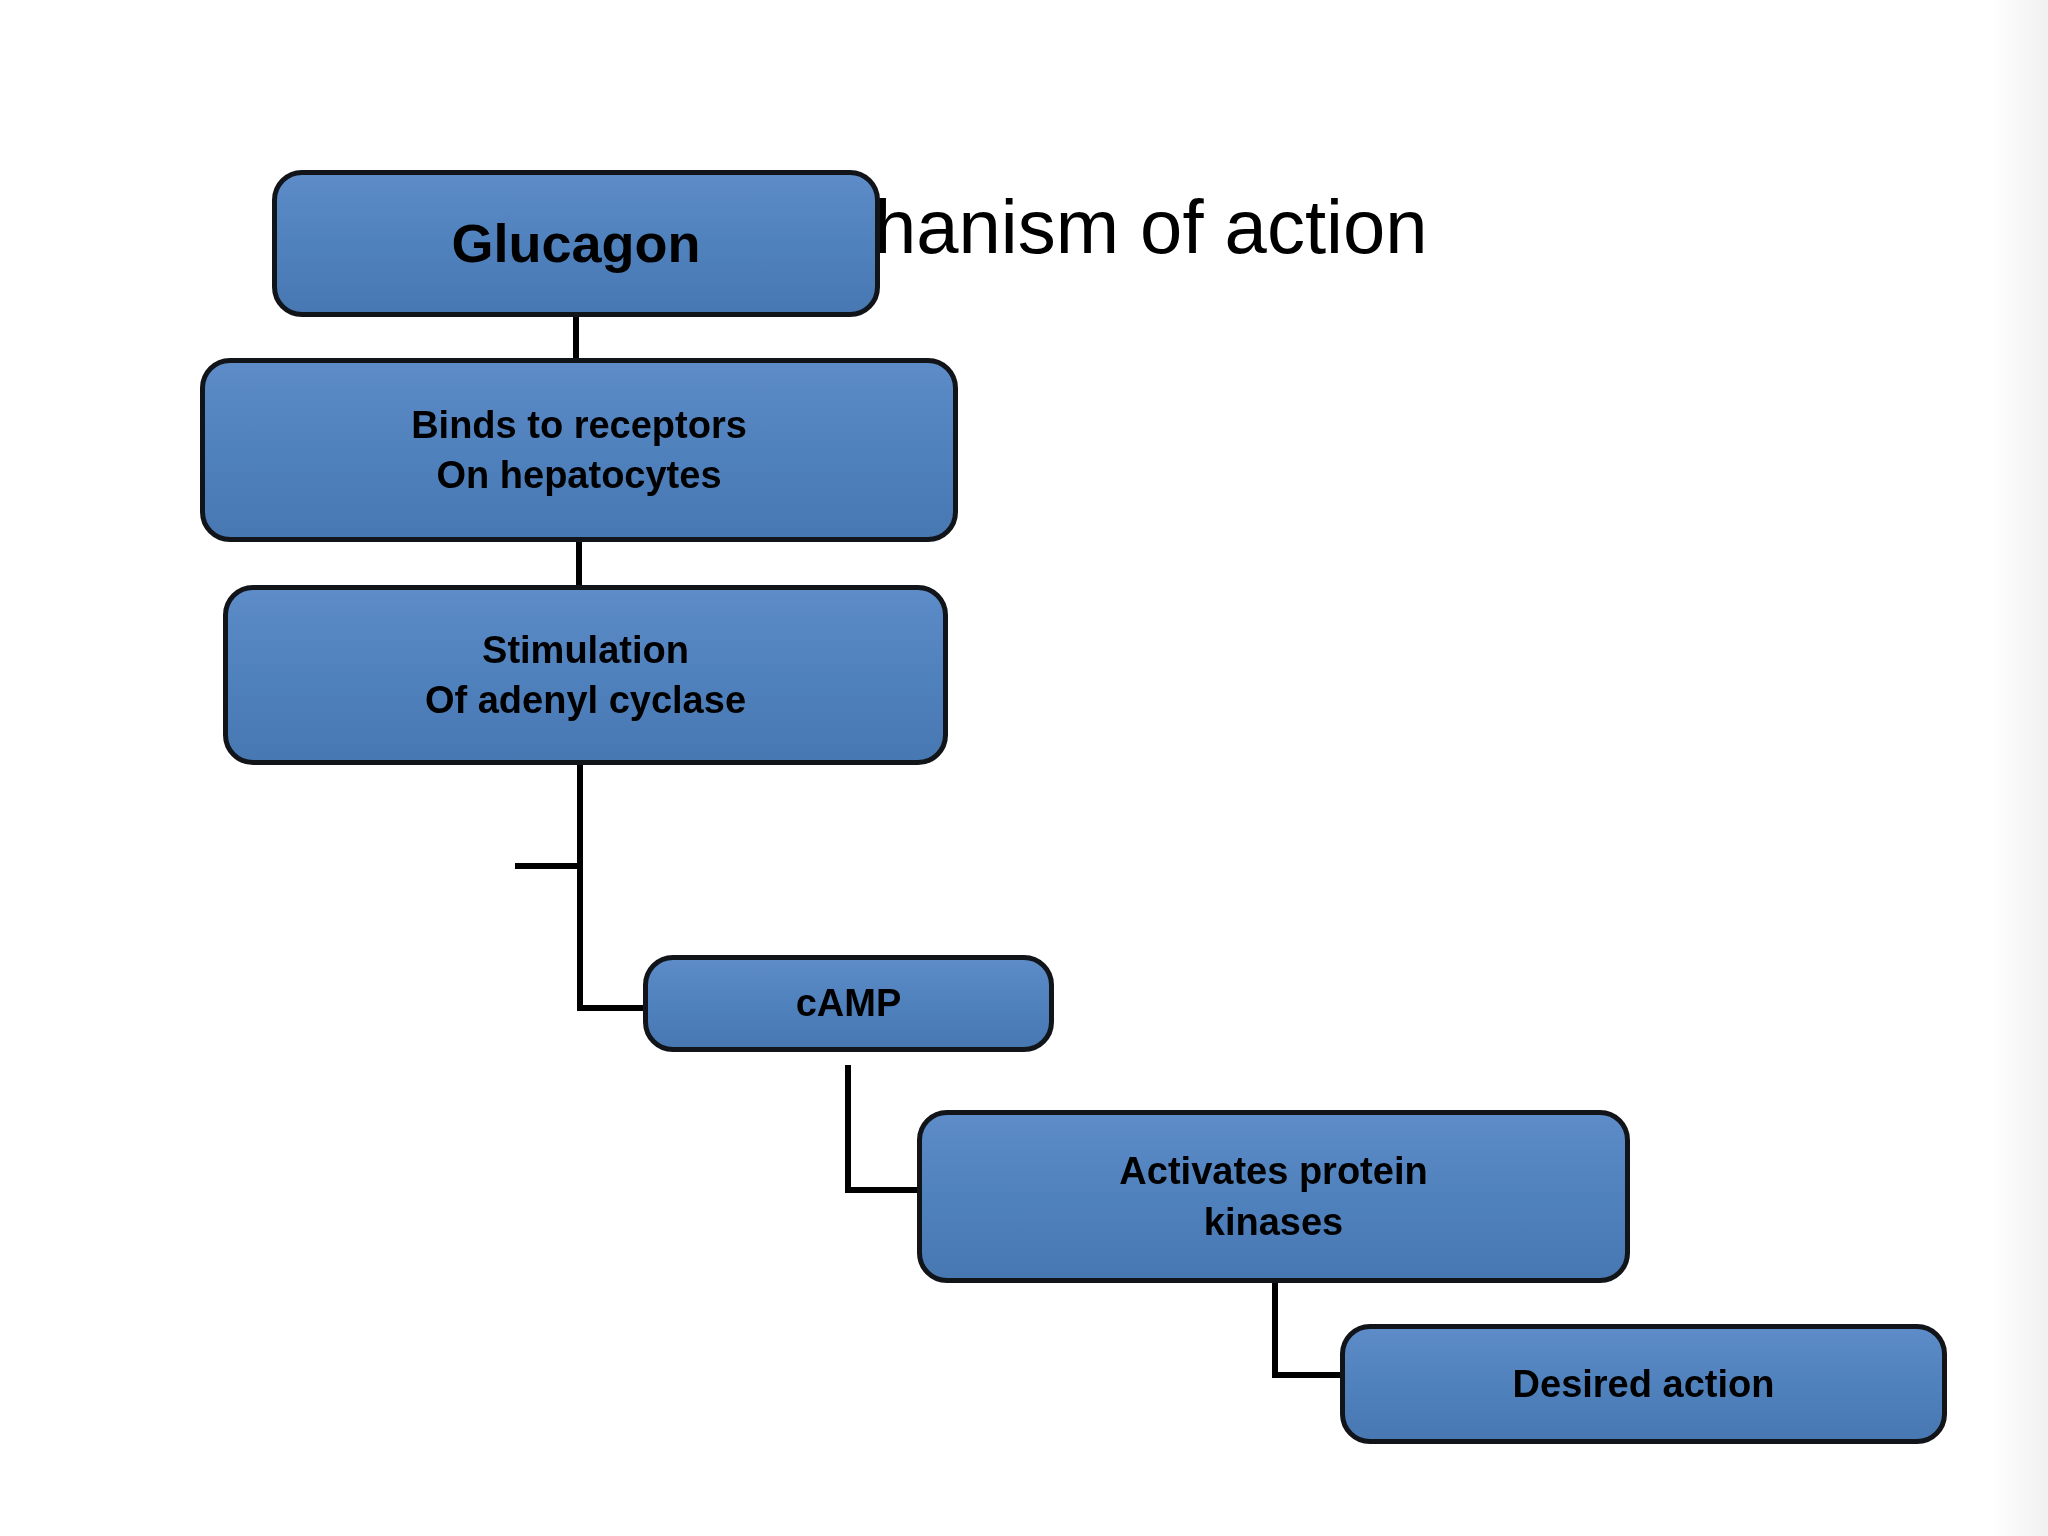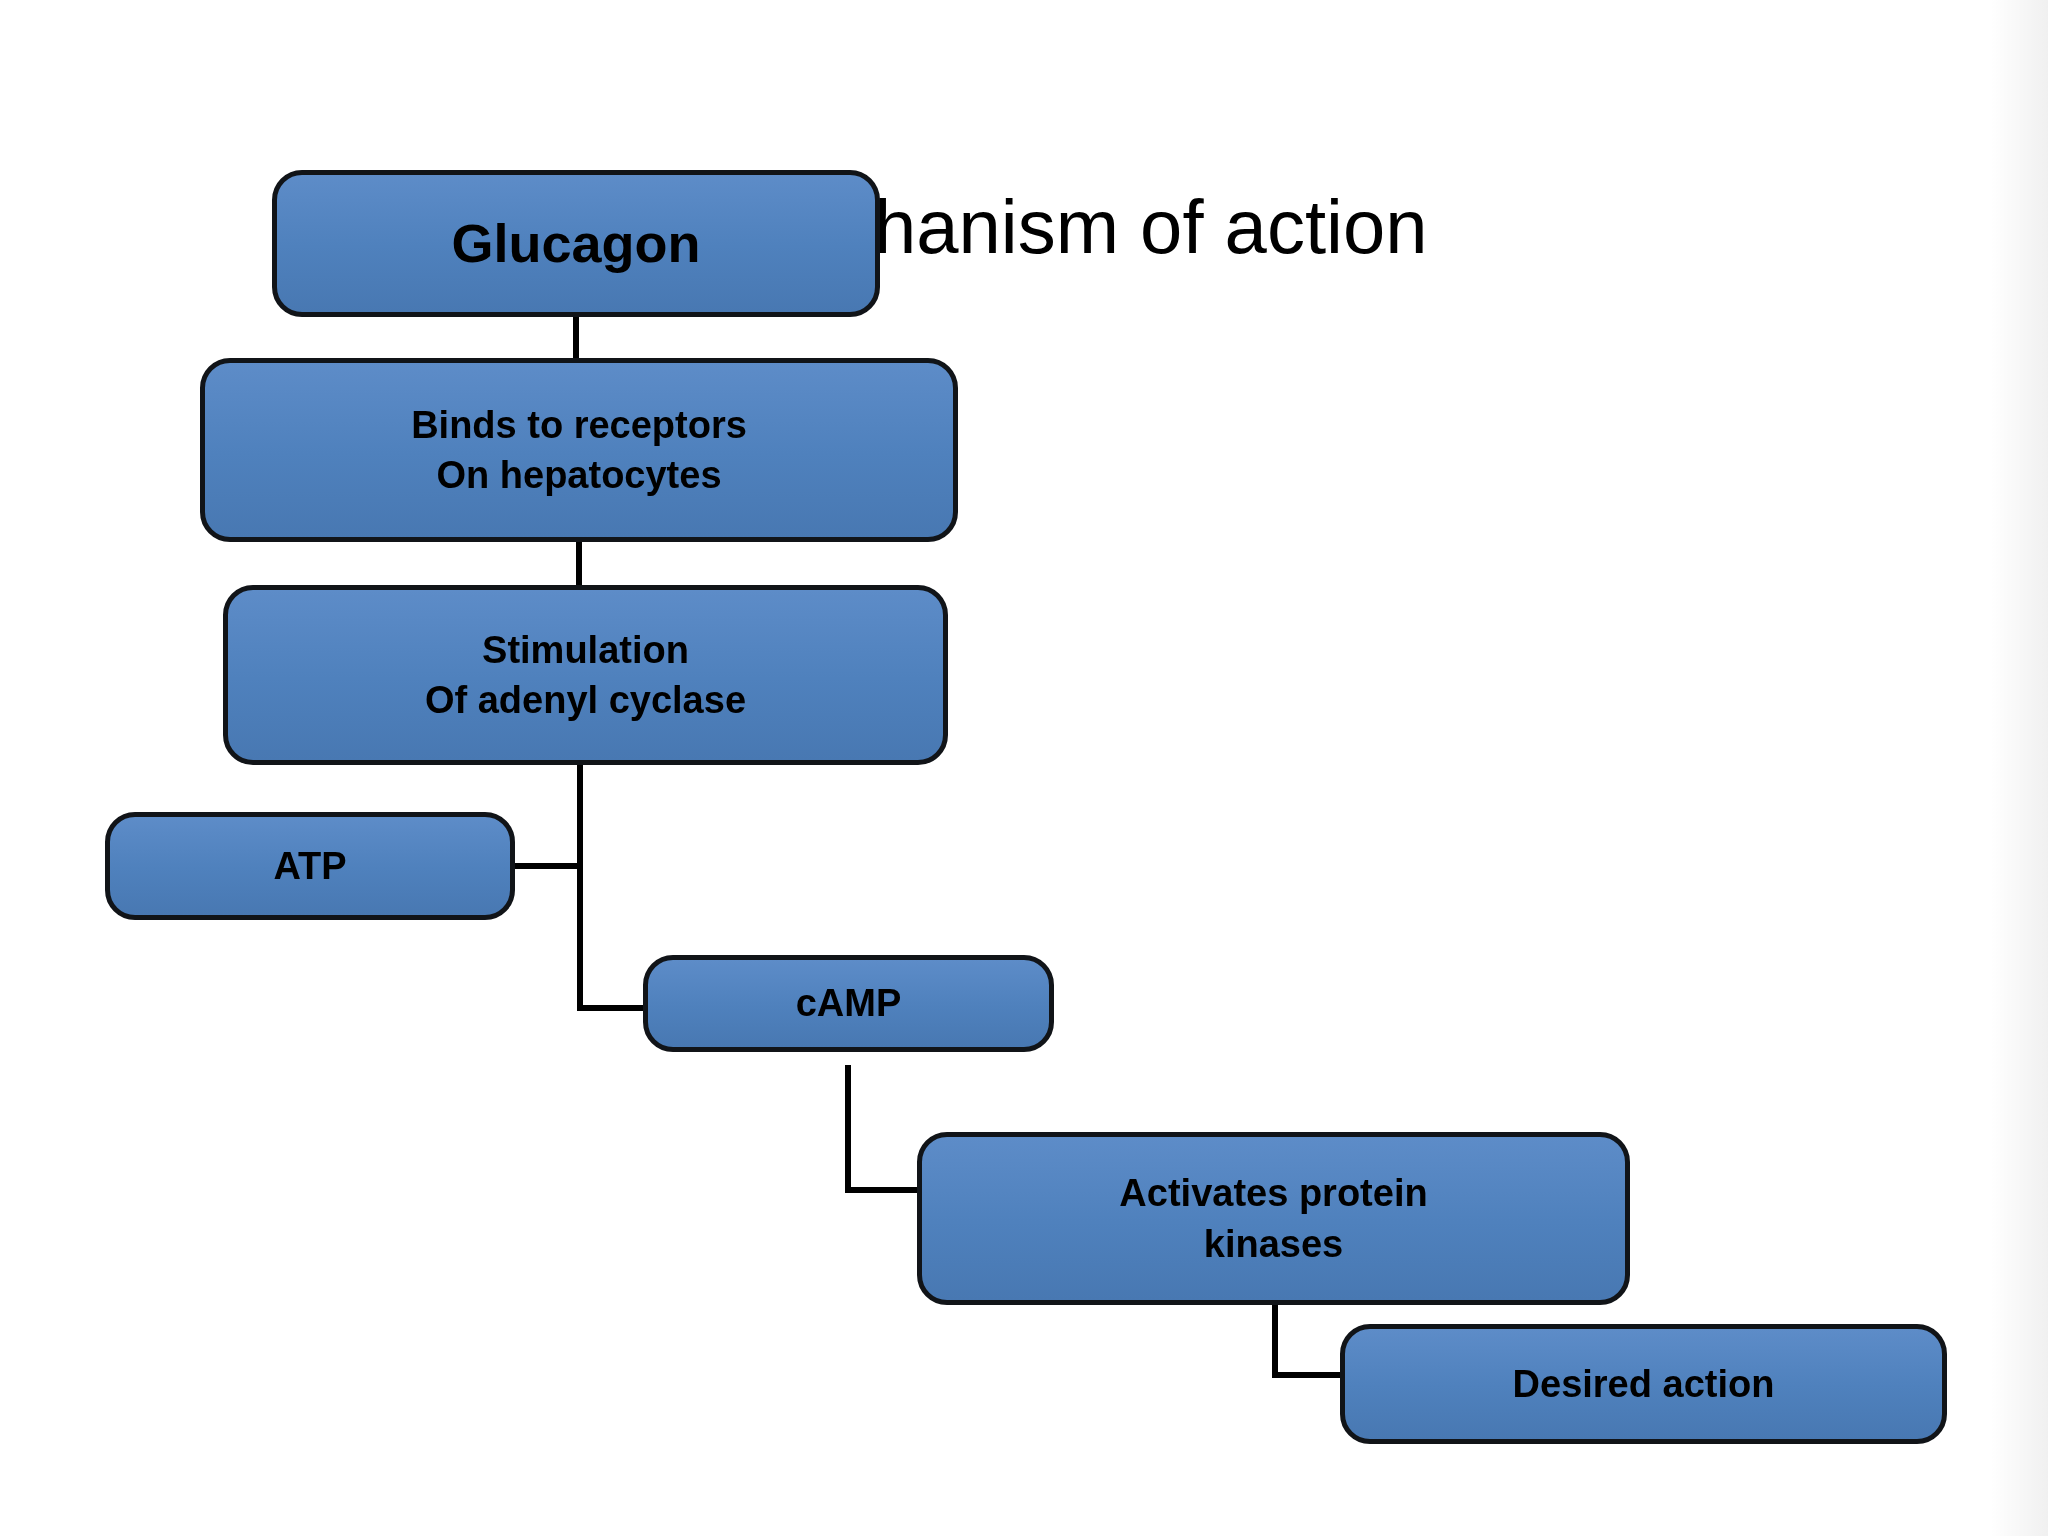--- a/index.html
+++ b/index.html
@@ -46,21 +46,21 @@
     font-size: 38px;
     line-height: 1.32;
     z-index: 2;
   }
   .node span { display: block; }
   #node-glucagon  { left: 272px;  top: 170px;  width: 608px; height: 147px; font-size: 54px; }
   #node-binds     { left: 200px;  top: 358px;  width: 758px; height: 184px; }
   #node-stim      { left: 223px;  top: 585px;  width: 725px; height: 180px; }
   #node-atp       { left: 105px;  top: 812px;  width: 410px; height: 108px; }
   #node-camp      { left: 643px;  top: 955px;  width: 411px; height: 97px; }
-  #node-activates { left: 917px;  top: 1110px; width: 713px; height: 173px; margin-top: 22px; }
+  #node-activates { left: 917px;  top: 1110px; width: 713px; height: 173px; }
   #node-desired   { left: 1340px; top: 1324px; width: 607px; height: 120px; }
   .cn {
     position: absolute;
     background: #000000;
     z-index: 1;
   }
   #cn-glucagon-binds   { left: 573px;  top: 317px;  width: 6px;   height: 41px; }
   #cn-binds-stim       { left: 576px;  top: 542px;  width: 6px;   height: 43px; }
   #cn-stim-trunk       { left: 577px;  top: 765px;  width: 6px;   height: 246px; }
   #cn-atp-branch       { left: 515px;  top: 863px;  width: 68px;  height: 6px; }
@@ -86,23 +86,20 @@
 
   <div class="node" id="node-glucagon">
     <span>Glucagon</span>
   </div>
 
   <div class="node" id="node-stim">
     <span>Stimulation</span>
     <span>Of adenyl cyclase</span>
   </div>
 
-  <div class="node" id="node-atp">
-    <span>ATP</span>
-  </div>
 
   <div class="node" id="node-camp">
     <span>cAMP</span>
   </div>
 
   <div class="node" id="node-activates">
     <span>Activates protein</span>
     <span>kinases</span>
   </div>
 

